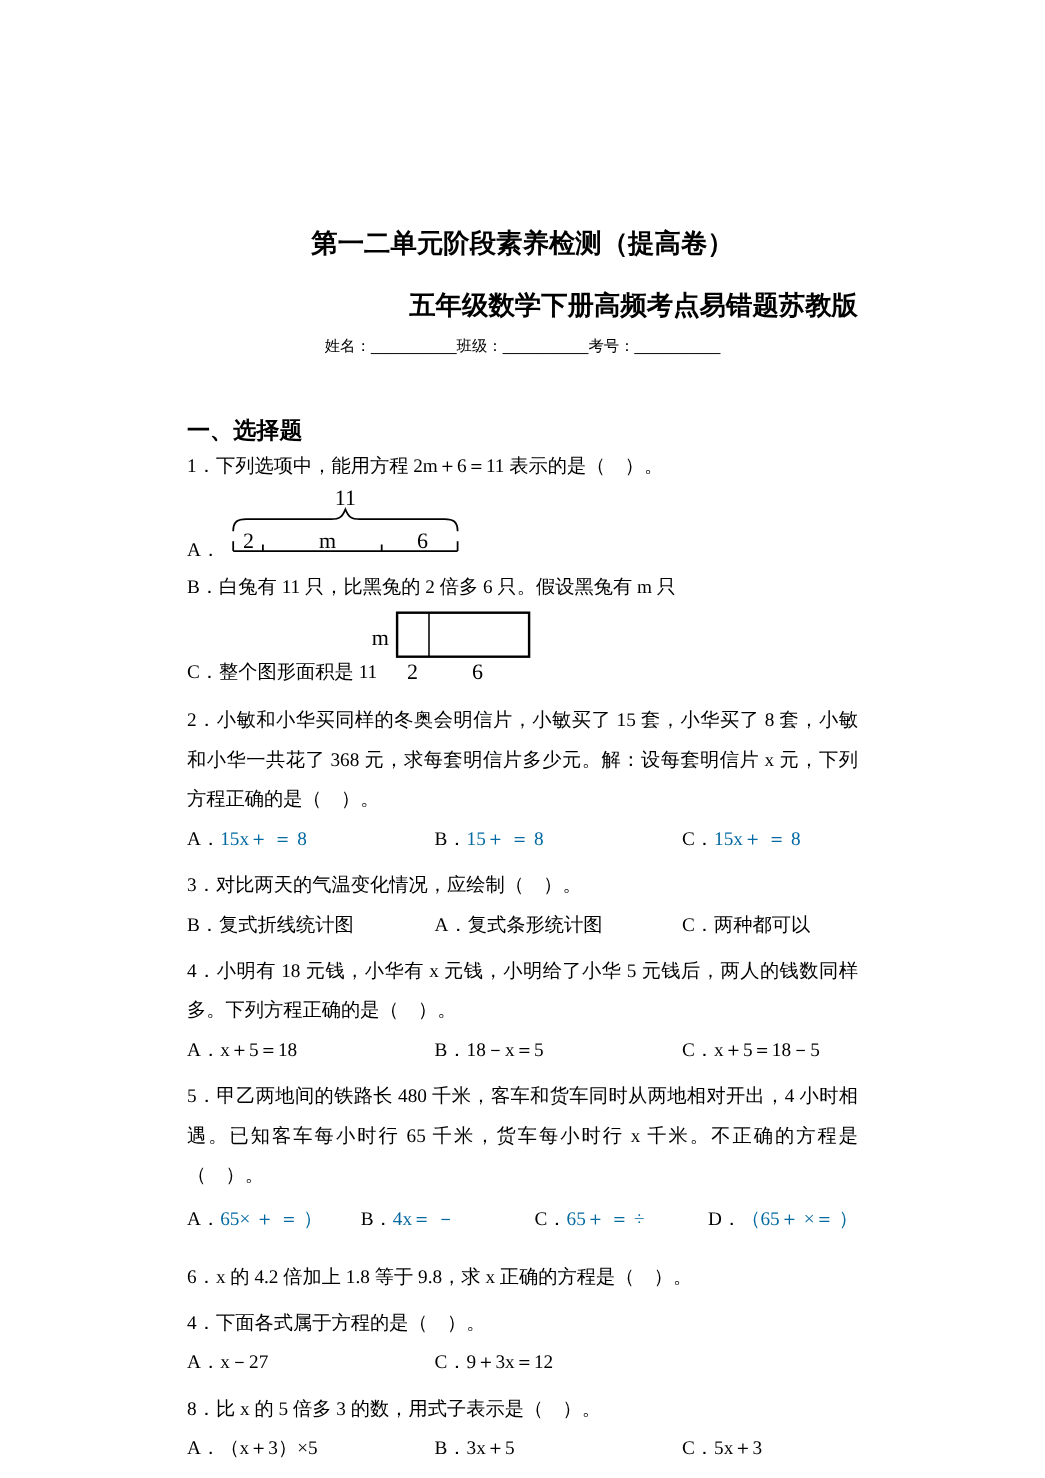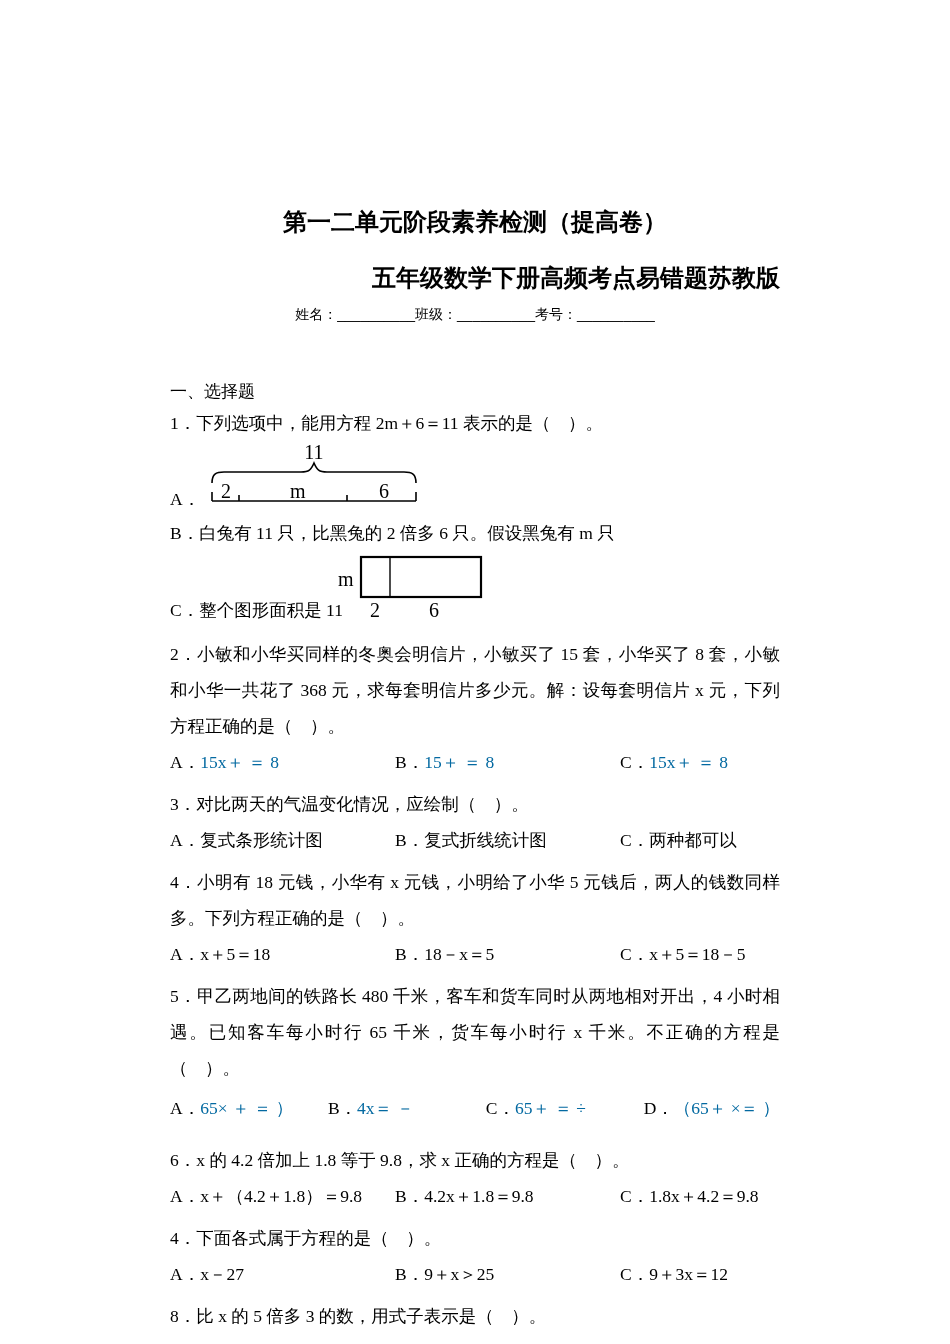--- a/index.html
+++ b/index.html
@@ -27,21 +27,21 @@
     font-weight:700;font-size:24px;line-height:30px;
   }
   .nameline{
     text-align:center;
     font-family:"Liberation Sans","DejaVu Sans",sans-serif;
     font-size:14px;line-height:22px;
   }
   .section-heading{
     margin-top:54px;
     font-family:"Liberation Sans","DejaVu Sans",sans-serif;
-    font-weight:400;font-size:17px;line-height:26px;
+    font-weight:700;font-size:21px;line-height:26px;
   }
   p.q{margin:0;line-height:36px;}
   p.just{text-align:justify;}
   .opts{display:flex;line-height:36px;margin:0 0 6px 0;}
   .opt{display:inline-block;white-space:pre;}
   .w225{width:225px;}
   .w168{width:168px;}
   .opt-label{color:#000;}
   .frag{color:#0369a1;white-space:pre;}
   .q5opts{line-height:44px;margin-bottom:12px;}
@@ -98,51 +98,45 @@
 
   <p class="q just q2gap">2．小敏和小华买同样的冬奥会明信片，小敏买了 15 套，小华买了 8 套，小敏和小华一共花了 368 元，求每套明信片多少元。解：设每套明信片 x 元，下列方程正确的是（　）。</p>
   <div class="opts">
     <span class="opt w225"><span class="opt-label">A．</span><span class="frag">15x＋ ＝ 8</span></span>
     <span class="opt w225"><span class="opt-label">B．</span><span class="frag">15＋ ＝ 8</span></span>
     <span class="opt"><span class="opt-label">C．</span><span class="frag">15x＋ ＝ 8</span></span>
   </div>
 
   <p class="q qgap">3．对比两天的气温变化情况，应绘制（　）。</p>
   <div class="opts">
+    <span class="opt w225"><span class="opt-label">B．</span><span>复式折线统计图</span></span>
     <span class="opt w225"><span class="opt-label">A．</span><span>复式条形统计图</span></span>
-    <span class="opt w225"><span class="opt-label">B．</span><span>复式折线统计图</span></span>
     <span class="opt"><span class="opt-label">C．</span><span>两种都可以</span></span>
   </div>
 
   <p class="q just qgap">4．小明有 18 元钱，小华有 x 元钱，小明给了小华 5 元钱后，两人的钱数同样多。下列方程正确的是（　）。</p>
   <div class="opts">
     <span class="opt w225"><span class="opt-label">A．</span><span>x＋5＝18</span></span>
     <span class="opt w225"><span class="opt-label">B．</span><span>18－x＝5</span></span>
     <span class="opt"><span class="opt-label">C．</span><span>x＋5＝18－5</span></span>
   </div>
 
   <p class="q just qgap">5．甲乙两地间的铁路长 480 千米，客车和货车同时从两地相对开出，4 小时相遇。已知客车每小时行 65 千米，货车每小时行 x 千米。不正确的方程是（　）。</p>
   <div class="opts q5opts">
     <span class="opt w168"><span class="opt-label">A．</span><span class="frag">65× ＋ ＝ ）</span></span>
     <span class="opt w168"><span class="opt-label">B．</span><span class="frag">4x＝ －</span></span>
     <span class="opt w168"><span class="opt-label">C．</span><span class="frag">65＋ ＝ ÷</span></span>
     <span class="opt"><span class="opt-label">D．</span><span class="frag">（65＋ ×＝ ）</span></span>
   </div>
 
   <p class="q qgap">6．x 的 4.2 倍加上 1.8 等于 9.8，求 x 正确的方程是（　）。</p>
-  <div class="opts">
-    <span class="opt w225"><span class="opt-label">A．</span><span>x＋（4.2＋1.8）＝9.8</span></span>
-    <span class="opt w225"><span class="opt-label">B．</span><span>4.2x＋1.8＝9.8</span></span>
-    <span class="opt"><span class="opt-label">C．</span><span>1.8x＋4.2＝9.8</span></span>
-  </div>
 
   <p class="q qgap">4．下面各式属于方程的是（　）。</p>
   <div class="opts">
     <span class="opt w225"><span class="opt-label">A．</span><span>x－27</span></span>
-    <span class="opt w225"><span class="opt-label">B．</span><span>9＋x＞25</span></span>
     <span class="opt"><span class="opt-label">C．</span><span>9＋3x＝12</span></span>
   </div>
 
   <p class="q qgap">8．比 x 的 5 倍多 3 的数，用式子表示是（　）。</p>
   <div class="opts">
     <span class="opt w225"><span class="opt-label">A．</span><span>（x＋3）×5</span></span>
     <span class="opt w225"><span class="opt-label">B．</span><span>3x＋5</span></span>
     <span class="opt"><span class="opt-label">C．</span><span>5x＋3</span></span>
   </div>
 

